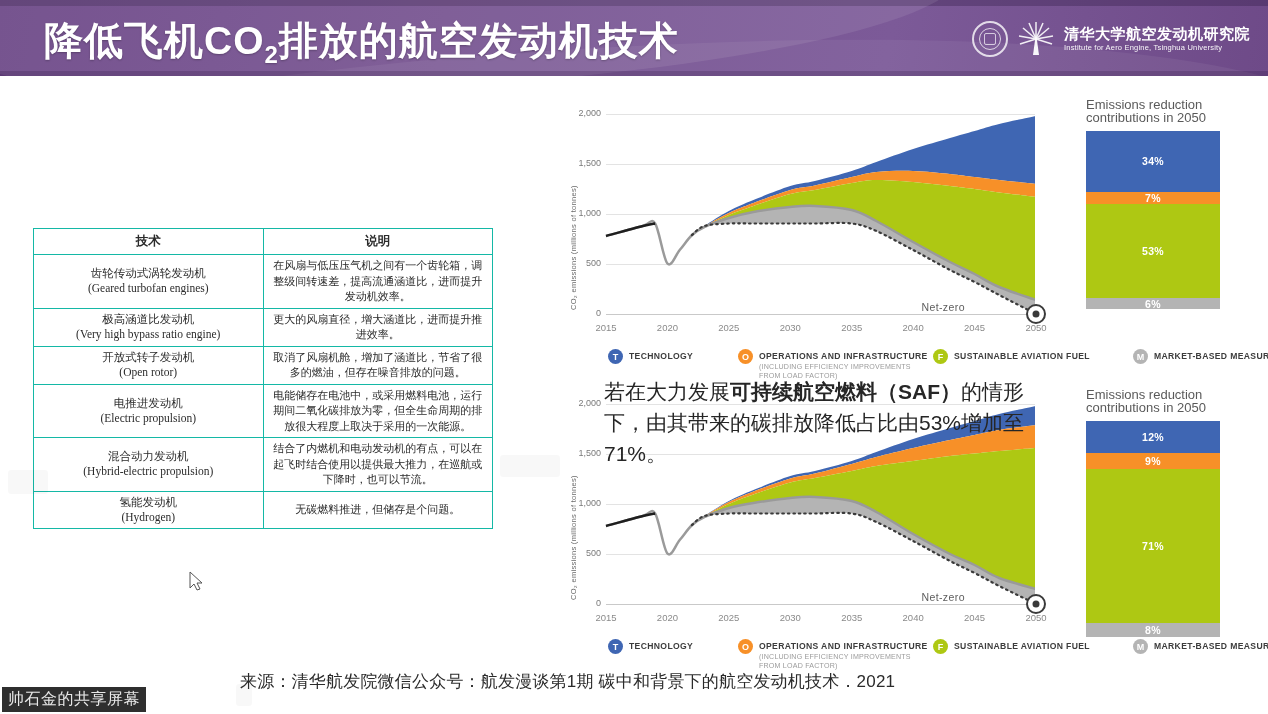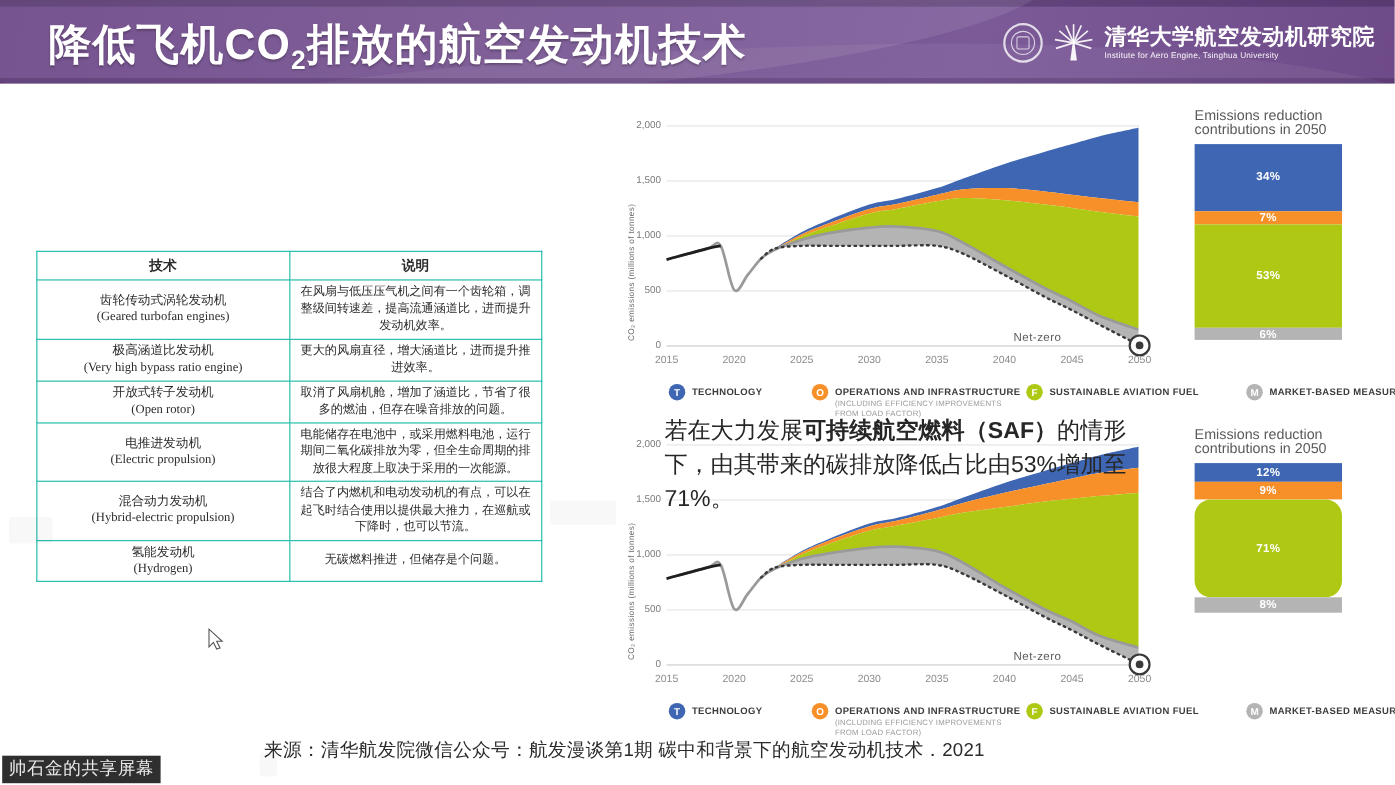--- a/index.html
+++ b/index.html
@@ -33,21 +33,21 @@
   .logo .seal { width:36px; height:36px; border-radius:50%;
                 border:2px solid rgba(255,255,255,.85); position:relative; opacity:.92; }
   .logo .seal:after { content:""; position:absolute; inset:5px; border-radius:50%;
                 border:1px solid rgba(255,255,255,.8); }
   .logo .seal:before { content:""; position:absolute; inset:10px; border-radius:2px;
                 border:1px solid rgba(255,255,255,.75); }
   .logo .burst { width:40px; height:40px; position:relative; }
   .logo .burst svg { display:block; }
   .logo .names { display:flex; flex-direction:column; justify-content:center;
                  color:#fff; line-height:1.05; }
-  .logo .cn { font-size:20px; font-weight:700; letter-spacing:.5px; white-space:nowrap;}
+  .logo .cn { font-size:15px; font-weight:700; letter-spacing:.5px; white-space:nowrap;}
   .logo .en { font-size:7.5px; letter-spacing:.2px; opacity:.95; white-space:nowrap; margin-top:2px;}
 
   
   .para { position:absolute; left:40px; top:108px; width:492px;
           font-size:19.5px; line-height:31px; color:#262626; }
   .para b { font-weight:700; }
 
   
   .tbl-wrap { position:absolute; left:33px; top:228px; width:460px; }
   table.tech { border-collapse:collapse; width:460px; table-layout:fixed;
@@ -341,27 +341,27 @@
         <div class="lg" style="flex: 0 0 auto;">
           <span class="dot" style="background: rgb(180, 180, 180);">M</span>
           <span class="txt">MARKET-BASED MEASURE</span>
         </div>
       </div>
     </div>
 
   <div class="barpanel" id="bar-bottom" style="left:1086px;top:388px;width:182px;height:215px;">
       <div class="cap">Emissions reduction contributions in 2050</div>
       <div class="bar" style="left: 0px; top: 33px; height: 178px;">
-        <div class="seg" style="background: rgb(63, 102, 179); height: 17px;">
+        <div class="seg" style="background: rgb(63, 102, 179); height: 32px;">
           <span>12%</span>
         </div>
         <div class="seg" style="background: rgb(247, 144, 40); height: 16.02px;">
           <span>9%</span>
         </div>
-        <div class="seg" style="background: rgb(174, 200, 19); height: 89px; border-radius: 15px;">
+        <div class="seg" style="background: rgb(174, 200, 19); height: 154px;">
           <span>71%</span>
         </div>
         <div class="seg" style="background: rgb(180, 180, 180); height: 14.24px;">
           <span>8%</span>
         </div>
       </div>
     </div>
 
   <div class="source">来源：清华航发院微信公众号：航发漫谈第1期 碳中和背景下的航空发动机技术．2021</div>
 

